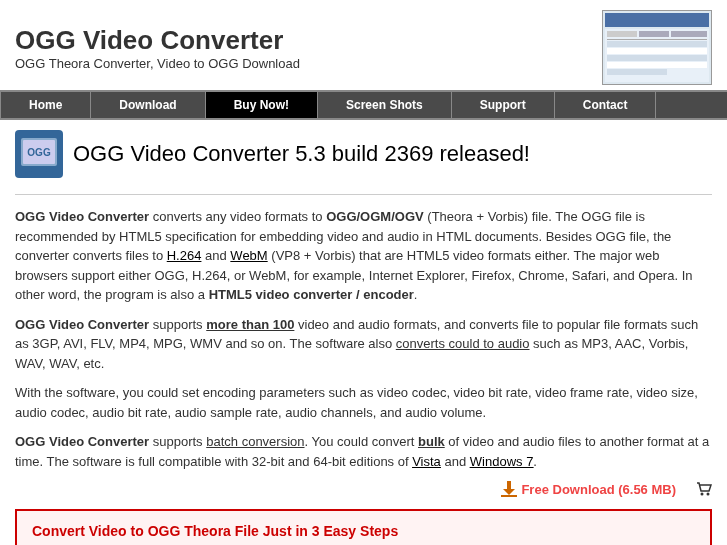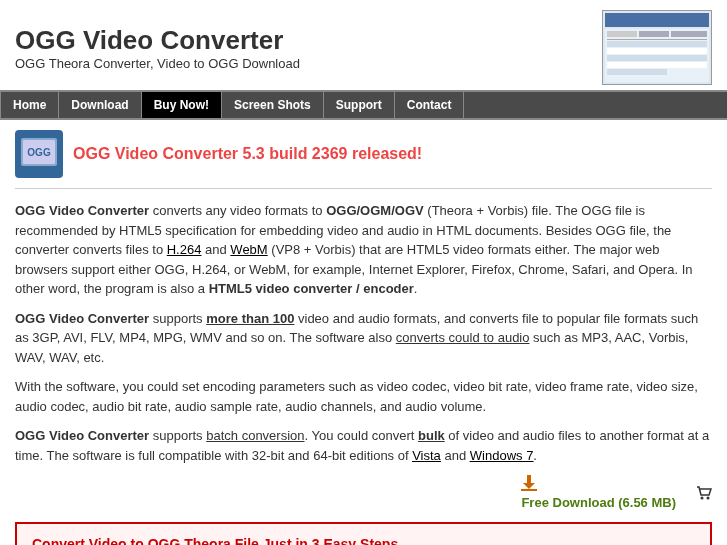--- a/index.html
+++ b/index.html
@@ -3,37 +3,37 @@
   <meta charset="utf-8">
   <style>
     * { margin: 0; padding: 0; box-sizing: border-box; }
     body { font-family: Arial, sans-serif; font-size: 13px; color: #333; background: #fff; width: 727px; }
 
     #header { padding: 10px 15px 5px 15px; display: flex; align-items: center; justify-content: space-between; }
     #header-screenshot { width: 110px; height: 75px; background: #cce; border: 1px solid #999; display: flex; align-items: center; justify-content: center; overflow: hidden; }
     #header-screenshot svg { width: 108px; height: 73px; }
 
     nav { background: #4a4a4a; display: flex; border-top: 2px solid #888; border-bottom: 2px solid #888; }
-    nav a { display: block; padding: 6px 12px; color: #fff; text-decoration: none; font-size: 12px; font-weight: bold; border-right: 1px solid #888; white-space: nowrap; }
+    nav a { display: block; padding: 6px 28px; color: #fff; text-decoration: none; font-size: 12px; font-weight: bold; border-right: 1px solid #888; white-space: nowrap; }
     nav a:first-child { border-left: 1px solid #888; }
     nav a.buy { background: #000000; color: #fff; }
 
     #main { padding: 10px 15px; }
 
-    #release-bar { display: flex; align-items: center; margin-bottom: 12px; border-bottom: 1px solid #ccc; padding-bottom: 10px; }
+    #release-bar { display: flex; align-items: center; margin-bottom: 12px; border-bottom: 1px solid #ccc; padding-bottom: 16px; }
     #release-icon { width: 48px; height: 48px; margin-right: 10px; flex-shrink: 0; }
-    #release-bar h2 { font-size: 16px; color: #ef4444; font-weight: bold; }
+    #release-bar h2 { font-size: 22px; color: #000000; font-weight: normal; }
 
     .content-block { margin-bottom: 10px; line-height: 1.5; }
     .content-block b { font-weight: bold; }
     .content-block a { color: #000000; }
     .content-block u { text-decoration: underline; }
 
     #download-links { display: flex; justify-content: flex-end; align-items: center; gap: 20px; margin: 8px 0 12px 0; }
-    #download-links a { color: #4d7c0f; font-size: 13px; font-weight: bold; text-decoration: none; display: flex; align-items: flex-start; gap: 4px; flex-direction: column; }
+    #download-links a { color: #ef4444; font-size: 13px; font-weight: bold; text-decoration: none; display: flex; align-items: center; gap: 4px; }
 
     #easy-steps { border: 2px solid #cc0000; background: #fff3f3; padding: 12px 15px; margin-bottom: 12px; }
     #easy-steps h3 { color: #cc0000; font-size: 14px; font-weight: bold; margin-bottom: 8px; }
     #easy-steps .step-title { color: #006600; font-weight: bold; font-size: 13px; margin-bottom: 2px; }
   </style>
 </head>
 <body>
 
 <div id="header">
   <div id="header-text">

